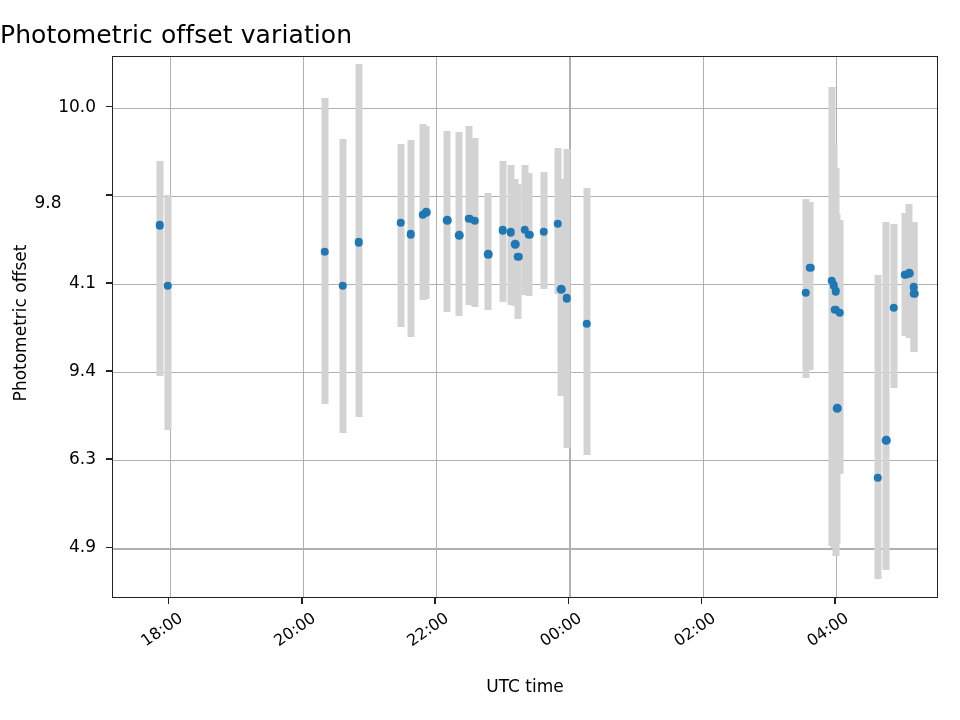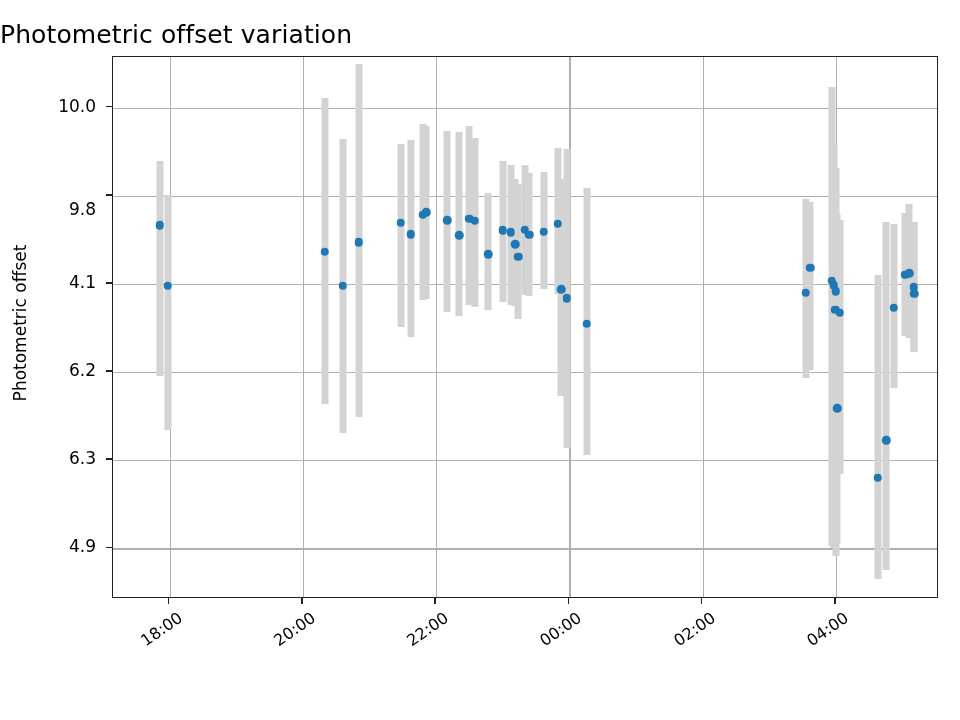--- a/index.html
+++ b/index.html
@@ -119,20 +119,21 @@
   }
 </style>
 </head>
 <body>
 
 <div id="figure">
 
   <div id="chart-title">Photometric offset variation</div>
 
   <div id="ylabel">Photometric offset</div>
+  <div id="xlabel">UTC time</div>
 
   <div id="plot-area">
     <div id="grid-h">
         <div class="gridline-h" style="top: 491.325px;"></div>
         <div class="gridline-h" style="top: 403.195px;"></div>
         <div class="gridline-h" style="top: 315.065px;"></div>
         <div class="gridline-h" style="top: 226.935px;"></div>
         <div class="gridline-h" style="top: 138.805px;"></div>
         <div class="gridline-h" style="top: 50.6748px;"></div>
       </div>
@@ -229,25 +230,25 @@
         <div class="point" style="left: 801.353px; top: 236.629px; background: rgb(31, 119, 180);"></div>
       </div>
   </div>
 
   <div id="yticks">
       <div class="ytick-mark" style="left: 106px; top: 546.575px;"></div>
       <div class="ytick-label" style="left: 0px; width: 96px; top: 536.325px;">4.9</div>
       <div class="ytick-mark" style="left: 106px; top: 458.445px;"></div>
       <div class="ytick-label" style="left: 0px; width: 96px; top: 448.195px;">6.3</div>
       <div class="ytick-mark" style="left: 106px; top: 370.315px;"></div>
-      <div class="ytick-label" style="left: 0px; width: 96px; top: 360.065px;">6.2</div>
+      <div class="ytick-label" style="left: 0px; width: 96px; top: 360.065px;">9.4</div>
       <div class="ytick-mark" style="left: 106px; top: 282.185px;"></div>
       <div class="ytick-label" style="left: 0px; width: 96px; top: 271.935px;">4.1</div>
       <div class="ytick-mark" style="left: 106px; top: 194.055px;"></div>
-      <div class="ytick-label" style="left: 0px; width: 96px; top: 199px;">9.8</div>
+      <div class="ytick-label" style="left: 0px; width: 96px; top: 192px; text-align: center;">9.8</div>
       <div class="ytick-mark" style="left: 106px; top: 105.925px;"></div>
       <div class="ytick-label" style="left: 0px; width: 96px; top: 95.6748px;">10.0</div>
     </div>
   <div id="xticks">
       <div class="xtick-mark" style="left: 167.871px; top: 598px;"></div>
       <div class="xtick-label" style="left: -25.379px; width: 200px; top: 608px;">18:00</div>
       <div class="xtick-mark" style="left: 301.097px; top: 598px;"></div>
       <div class="xtick-label" style="left: 107.847px; width: 200px; top: 608px;">20:00</div>
       <div class="xtick-mark" style="left: 434.323px; top: 598px;"></div>
       <div class="xtick-label" style="left: 241.073px; width: 200px; top: 608px;">22:00</div>

